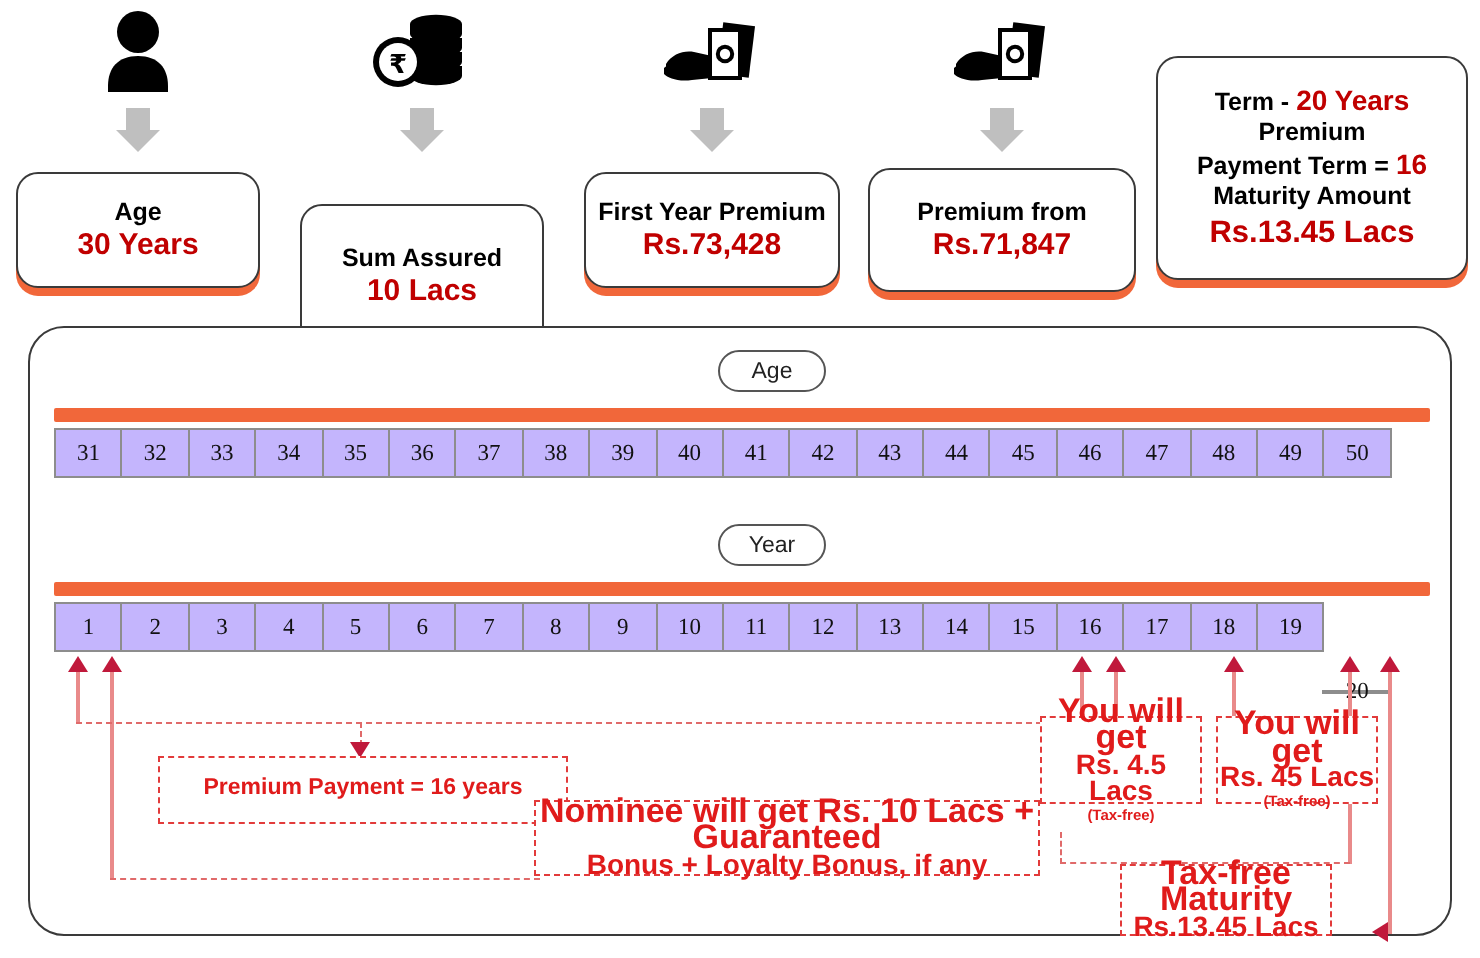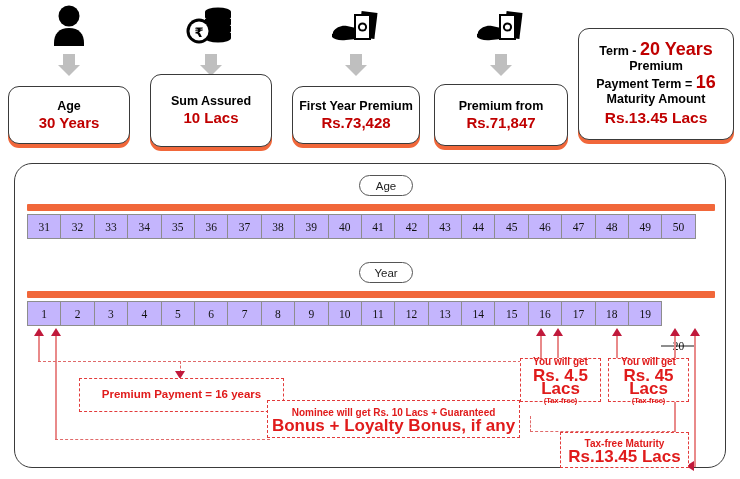--- a/index.html
+++ b/index.html
@@ -41,21 +41,21 @@
     border:1.6px solid #3a3a3a;
     border-radius:11px;
     box-shadow:0 4px 0 0 #F1673A;
     display:flex;flex-direction:column;align-items:center;justify-content:center;
     text-align:center;
     padding:6px 4px;
   }
   .lbl{color:#000000;font-weight:bold;font-size:12.5px;line-height:15px;}
   .val{color:#C00000;font-weight:bold;font-size:15px;line-height:18px;}
   .term-line{font-weight:bold;font-size:12.5px;line-height:15.5px;color:#000;}
-  .term-line .r{color:#C00000;font-size:18px;}
+  .term-line .r{color:#C00000;font-size:14px;}
   .term-val{color:#C00000;font-weight:bold;font-size:15.5px;line-height:19px;}
 
   
   .panel{
     position:absolute;left:14px;top:163px;width:712px;height:305px;
     box-sizing:border-box;
     border:1.6px solid #3a3a3a;border-radius:18px;background:#fff;
   }
   .pill{
     position:absolute;
@@ -78,22 +78,22 @@
     font-family:"Liberation Serif",serif;
   }
 
   
   .callout{
     position:absolute;box-sizing:border-box;
     border:1.5px dashed #E23B3B;background:#fff;
     display:flex;flex-direction:column;align-items:center;justify-content:center;
     text-align:center;color:#E01B1B;font-weight:bold;
   }
-  .callout .l1{font-size:10px;line-height:13.5px;}
-  .callout .l2{font-size:17px;line-height:13.5px;text-align:center;}
+  .callout .l1{font-size:17px;line-height:13.5px;}
+  .callout .l2{font-size:14px;line-height:13.5px;text-align:center;}
   .callout .tiny{font-size:7.5px;line-height:9px;font-weight:bold;}
   .callout.single .l1{font-size:11.5px;}
 
   
   .vline{position:absolute;background:#E98A8A;width:1.6px;}
   .hline-d{position:absolute;border-top:1.5px dashed #E06A6A;height:0;}
   .vline-d{position:absolute;border-left:1.5px dashed #E06A6A;width:0;}
   .up-head{
     position:absolute;width:0;height:0;
     border-left:5px solid transparent;border-right:5px solid transparent;
@@ -150,21 +150,21 @@
           </g>
           <circle cx="14" cy="26" r="12.5" fill="#000"></circle>
           <circle cx="14" cy="26" r="9.5" fill="#fff"></circle>
           <text x="14" y="31.5" font-family="DejaVu Sans, sans-serif" font-size="13" font-weight="bold" fill="#000" text-anchor="middle">₹</text>
         </svg>
       </div>
       <div class="arrow-down">
         <span class="shaft"></span>
           <span class="head"></span>
       </div>
-      <div class="box" style="top:72px;height:73px;">
+      <div class="box" style="top:100px;height:73px;">
         <div class="lbl">Sum Assured</div>
         <div class="val">10 Lacs</div>
       </div>
     </div>
 
     <div class="summary-card" style="left:292px;top:2px;width:128px;height:148px;">
       <div class="icon-wrap">
         <svg width="52" height="42" viewBox="0 0 52 42">
           <g fill="#000">
             <rect x="30" y="7" width="16" height="26" transform="rotate(7 38 20)"></rect>
@@ -328,19 +328,19 @@
       <div class="l2">Rs. 4.5 Lacs</div>
       <div class="tiny">(Tax-free)</div>
     </div>
 
     <div class="callout" style="left:593px;top:194px;width:81px;height:44px;">
       <div class="l1">You will get</div>
       <div class="l2">Rs. 45 Lacs</div>
       <div class="tiny">(Tax-free)</div>
     </div>
 
-    <div class="callout" style="left:545px;top:268px;width:129px;height:36px;">
+    <div class="callout" style="left:545px;top:268px;width:106px;height:36px;">
       <div class="l1">Tax-free Maturity</div>
       <div class="l2">Rs.13.45 Lacs</div>
     </div>
 
   </div>
 </div>
 
 </body></html>

